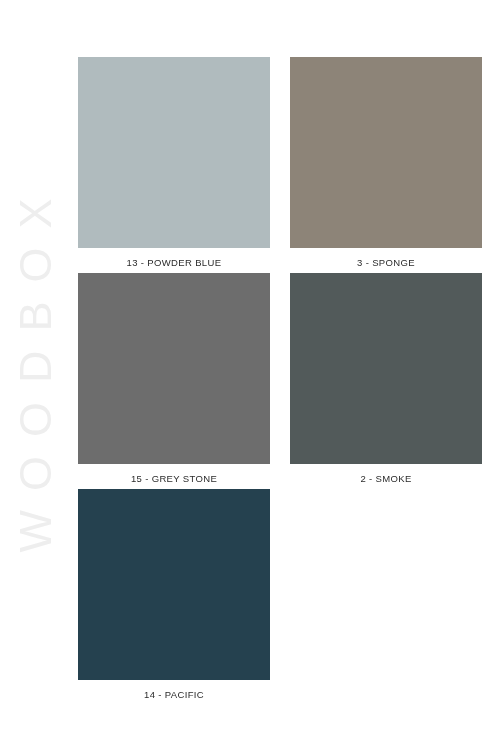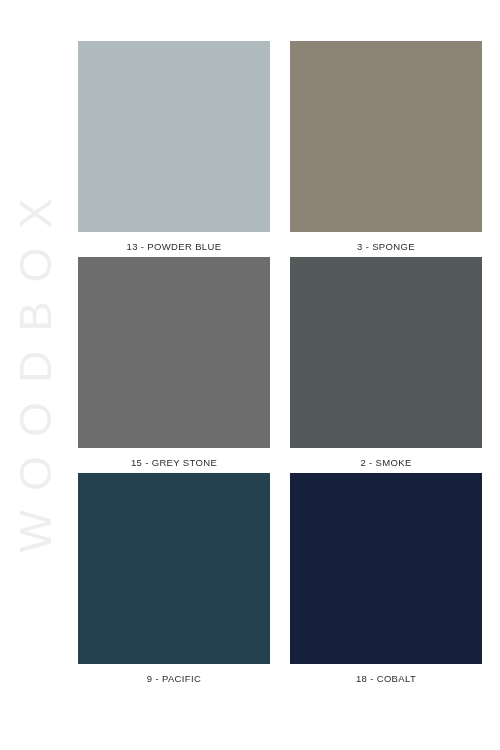--- a/index.html
+++ b/index.html
@@ -46,21 +46,21 @@
     letter-spacing: 19px;
     color: #eeeeee;
     line-height: 1;
     text-indent: 19px;
   }
 
   
   #swatch-grid {
     position: absolute;
     left: 78px;
-    top: 41px;
+    top: 57px;
     width: 404px;
     height: 633px;
     display: grid;
     grid-template-columns: 192px 1fr 192px;
     grid-template-rows: 1fr 1fr 1fr;
     row-gap: 0px;
   }
   .grid-gutter {
     grid-row: 1 / span 3;
     grid-column: 2;
@@ -118,22 +118,18 @@
       <div class="swatch-label" style="color: rgb(43, 43, 43);">15 - GREY STONE</div>
     </div>
 
     <div class="swatch-cell" style="grid-row:2;grid-column:3;">
       <div class="swatch-chip" style="background-color: rgb(82, 90, 90);"></div>
       <div class="swatch-label" style="color: rgb(43, 43, 43);">2 - SMOKE</div>
     </div>
 
     <div class="swatch-cell" style="grid-row:3;grid-column:1;">
       <div class="swatch-chip" style="background-color: rgb(37, 65, 79);"></div>
-      <div class="swatch-label" style="color: rgb(43, 43, 43);">9 - PACIFIC</div>
+      <div class="swatch-label" style="color: rgb(43, 43, 43);">14 - PACIFIC</div>
     </div>
 
-    <div class="swatch-cell" style="grid-row:3;grid-column:3;">
-      <div class="swatch-chip" style="background-color: rgb(23, 32, 58);"></div>
-      <div class="swatch-label" style="color: rgb(43, 43, 43);">18 - COBALT</div>
-    </div>
 
   </div>
 </div>
 
 </body></html>

